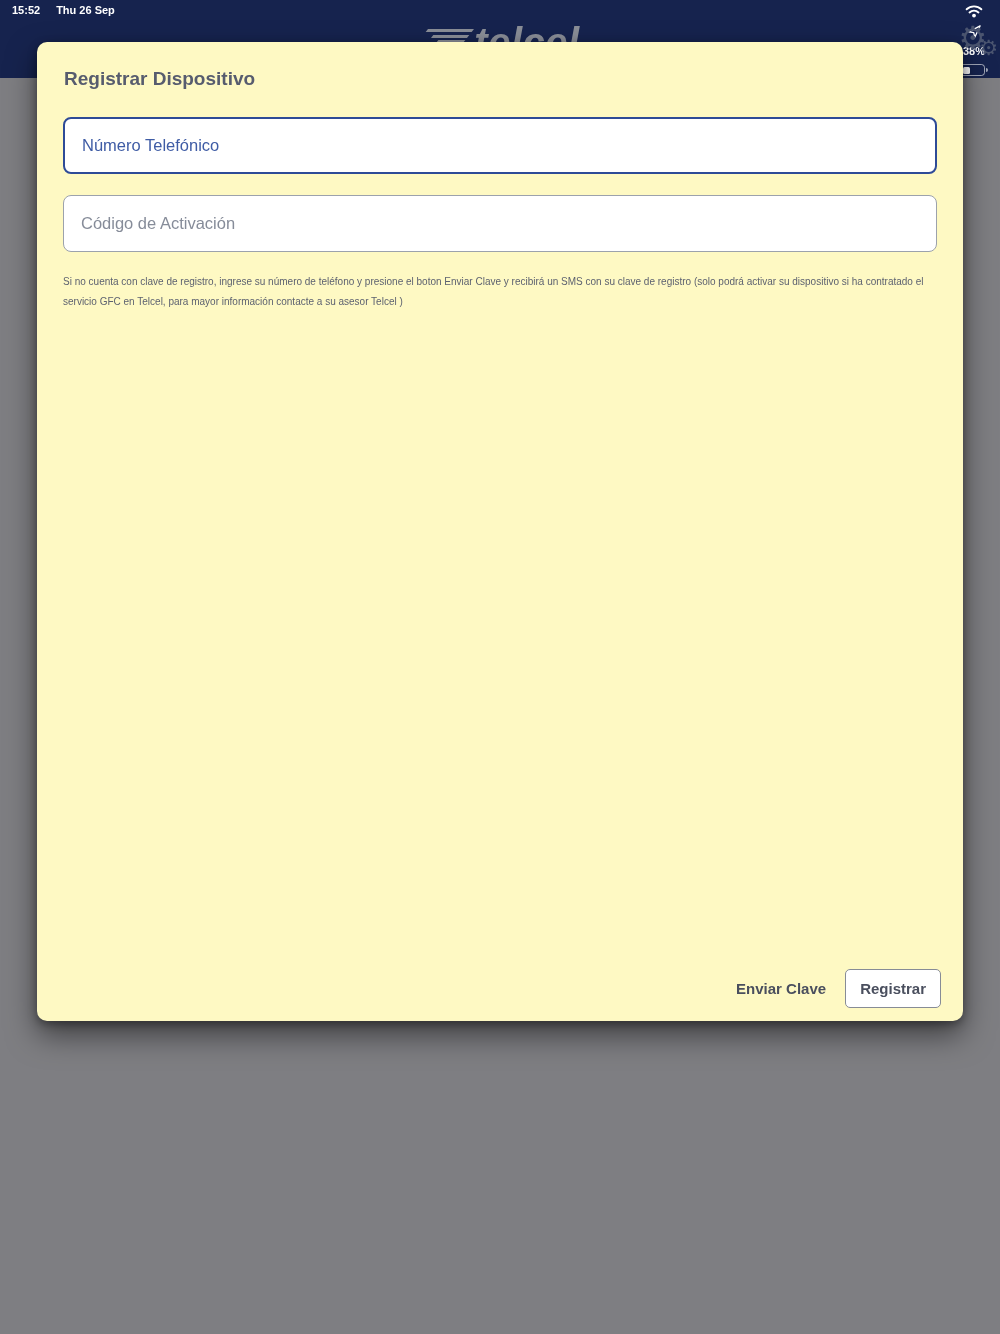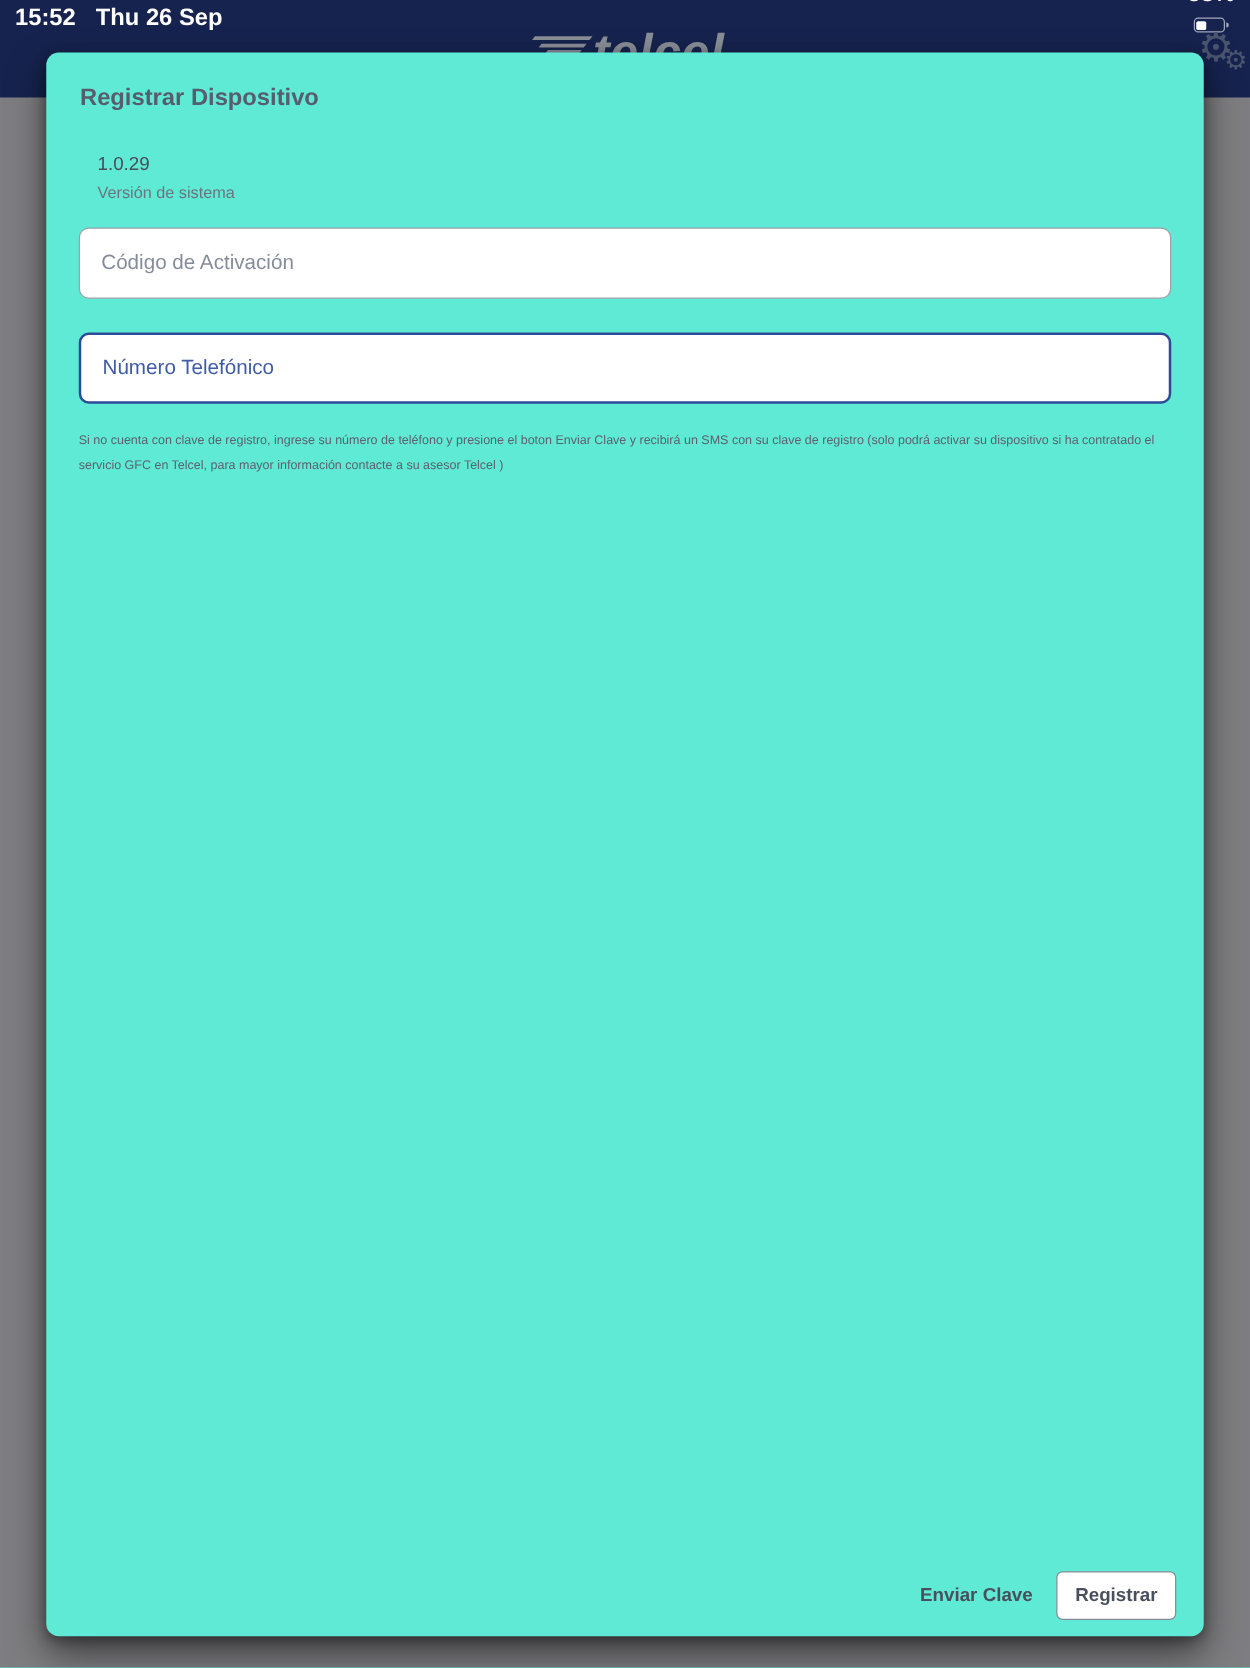--- a/index.html
+++ b/index.html
@@ -16,24 +16,24 @@
   .app-header {
     position:absolute; top:0; left:0;
     width:100%; height:78px;
     background:#16234E;
     z-index:1;
   }
 
   
   .status-bar {
     position:absolute; top:0; left:0; right:0; height:26px;
-    display:flex; justify-content:space-between; align-items:flex-end;
+    display:flex; justify-content:space-between; align-items:flex-start;
     padding:4px 12px 0 12px;
     color:#FFFFFF;
-    font-size:19px; font-weight:bold;
+    font-size:11px; font-weight:bold;
     z-index:2;
   }
   .sb-left { display:flex; gap:16px; align-items:center; }
   .sb-right { display:flex; gap:7px; align-items:center;flex-direction:column; }
   .sb-right svg { display:block; }
 
   .battery-wrap { display:flex; align-items:center; }
   .battery-shell {
     width:25px; height:12px;
     border:1px solid rgba(255,255,255,0.6);
@@ -80,22 +80,22 @@
     position:absolute; top:22px; right:2px;
     color:#4B5570; z-index:2;
     line-height:1; user-select:none;
   }
   .gear-big { font-size:32px; display:inline-block; }
   .gear-small { font-size:21px; display:inline-block; margin-left:-8px; transform:translateY(6px); }
 
   
   .modal {
     position:absolute; left:37px; top:42px;
-    width:926px; height:1267px;
-    background:#5eead4;
+    width:926px; height:979px;
+    background:#fef9c3;
     border-radius:10px;
     box-shadow:0 14px 30px rgba(0,0,0,0.5), 0 3px 10px rgba(0,0,0,0.35);
     z-index:10;
   }
   .modal-title {
     margin:26px 0 0 27px;
     font-size:19px; font-weight:bold;
     color:#575C6E;
   }
   .version-block { margin:33px 0 0 41px; }
@@ -186,28 +186,24 @@
 </div>
 
 <div class="gears">
   <span class="gear-big">⚙</span><span class="gear-small">⚙</span>
 </div>
 
 <div class="modal">
 
   <div class="modal-title">Registrar Dispositivo</div>
 
-  <div class="version-block">
-    <div class="version-value">1.0.29</div>
-    <div class="version-label">Versión de sistema</div>
-  </div>
+
+  <input class="field field-phone" type="text" placeholder="Número Telefónico" style="">
 
   <input class="field field-code" type="text" placeholder="Código de Activación" style="">
-
-  <input class="field field-phone" type="text" placeholder="Número Telefónico" style="">
 
   <div class="help-text">Si no cuenta con clave de registro, ingrese su número de teléfono y presione el boton Enviar Clave y recibirá un SMS con su clave de registro (solo podrá activar su dispositivo si ha contratado el servicio GFC en Telcel, para mayor información contacte a su asesor Telcel )</div>
 
   <div class="modal-actions">
     <button class="btn-text">Enviar Clave</button>
     <button class="btn-outline">Registrar</button>
   </div>
 
 </div>
 

